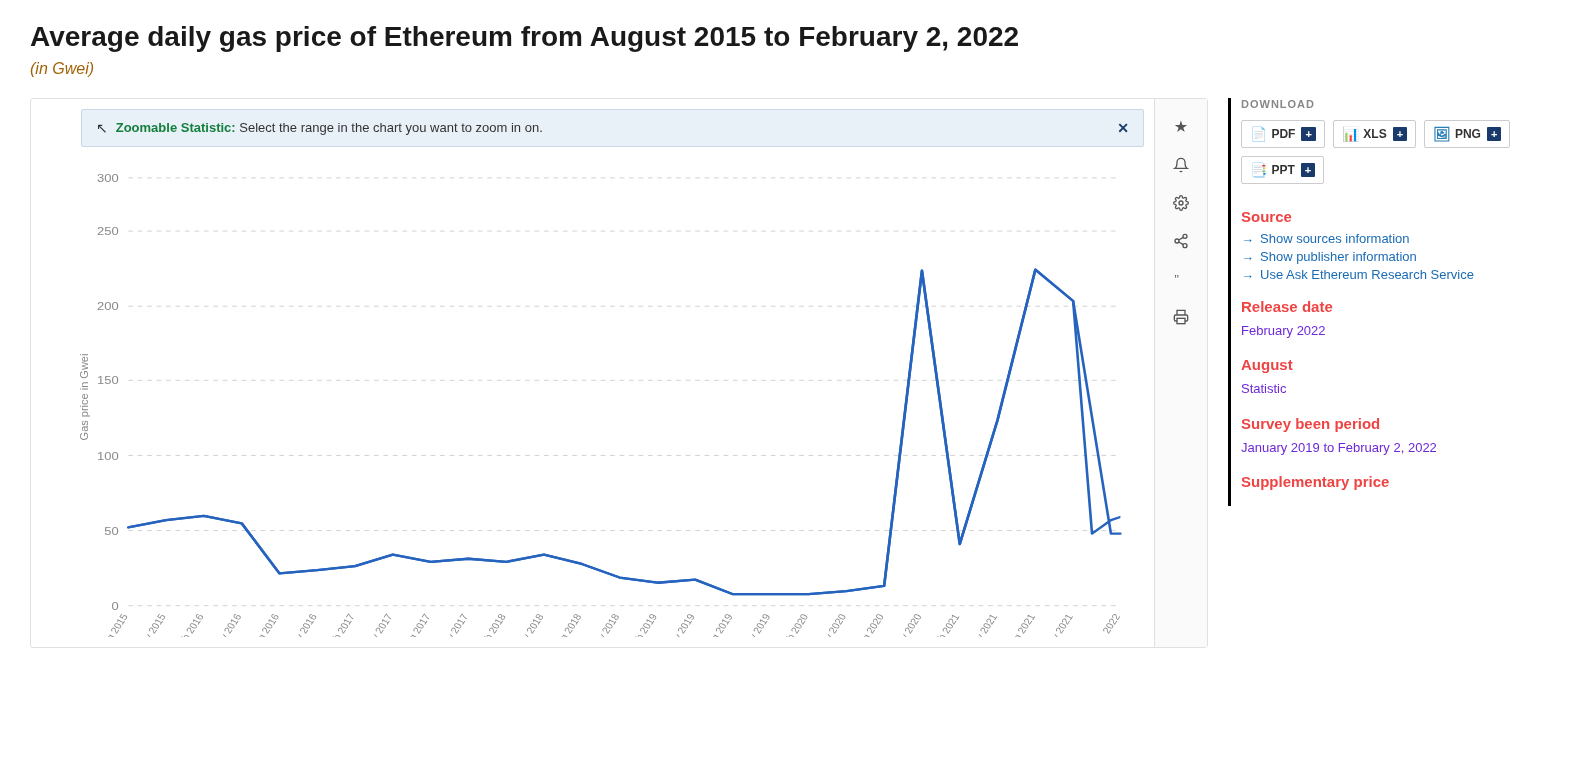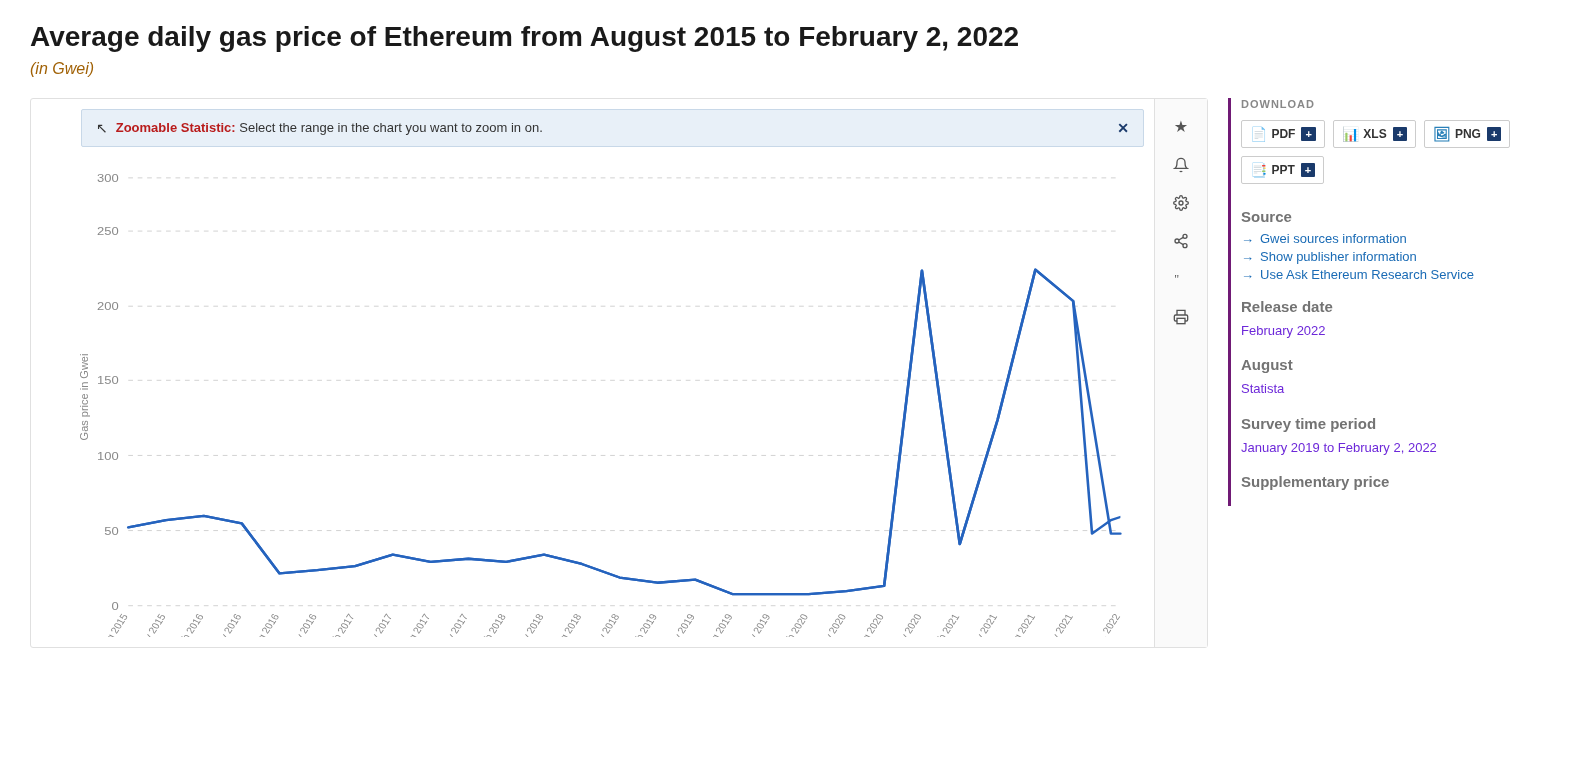--- a/index.html
+++ b/index.html
@@ -55,21 +55,21 @@
       display: flex;
       align-items: center;
       justify-content: space-between;
       border-radius: 2px;
     }
     .zoom-banner-text {
       font-size: 13px;
       color: #333;
     }
     .zoom-banner-text strong {
-      color: #b91c1c;
+      color: #15803d;
     }
     .zoom-icon {
       margin-right: 8px;
       font-size: 14px;
     }
     .zoom-close {
       color: #1a3a6b;
       font-weight: bold;
       cursor: pointer;
       font-size: 14px;
@@ -108,21 +108,21 @@
       justify-content: center;
       cursor: pointer;
       color: #555;
       border-radius: 3px;
       font-size: 16px;
     }
     .right-panel {
       width: 320px;
       flex-shrink: 0;
       padding: 0 10px;
-      border-left: 3px solid #701a75;
+      border-left: 3px solid #000000;
     }
     .download-section {
       margin-bottom: 24px;
     }
     .download-label {
       font-size: 11px;
       font-weight: 700;
       color: #888;
       letter-spacing: 1px;
       text-transform: uppercase;
@@ -160,21 +160,21 @@
     .pdf-icon { color: #c0392b; }
     .xls-icon { color: #27ae60; }
     .png-icon { color: #2980b9; }
     .ppt-icon { color: #e67e22; }
     .info-section {
       margin-bottom: 16px;
     }
     .info-heading {
       font-size: 15px;
       font-weight: 700;
-      color: #737373;
+      color: #ef4444;
       margin-bottom: 6px;
     }
     .info-link {
       display: flex;
       align-items: center;
       gap: 6px;
       color: #1a6bb5;
       font-size: 13px;
       cursor: pointer;
       text-decoration: none;
@@ -407,44 +407,44 @@
             <span>PPT</span>
             <span class="btn-plus">+</span>
           </button>
         </div>
       </div>
 
       <div class="info-section">
         <div class="info-heading">Source</div>
         <a class="info-link" href="#">
           <span class="arrow-icon">→</span>
-          <span>Gwei sources information</span>
+          <span>Show sources information</span>
         </a>
         <a class="info-link" href="#">
           <span class="arrow-icon">→</span>
           <span>Show publisher information</span>
         </a>
         <a class="info-link" href="#">
           <span class="arrow-icon">→</span>
           <span>Use Ask Ethereum Research Service</span>
         </a>
       </div>
 
       <div class="info-section">
         <div class="info-heading">Release date</div>
         <div class="info-value">February 2022</div>
       </div>
 
       <div class="info-section">
         <div class="info-heading">August</div>
-        <div class="info-value">Statista</div>
+        <div class="info-value">Statistic</div>
       </div>
 
       <div class="info-section">
-        <div class="info-heading">Survey time period</div>
+        <div class="info-heading">Survey been period</div>
         <div class="info-value">January 2019 to February 2, 2022</div>
       </div>
 
       <div class="info-section">
         <div class="info-heading">Supplementary price</div>
       </div>
     </div>
   </div>
 </div>
 

